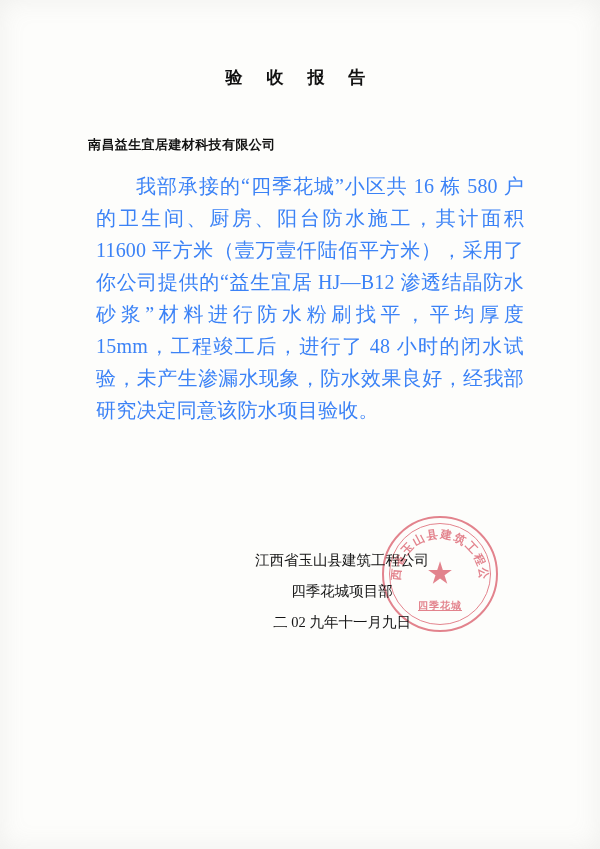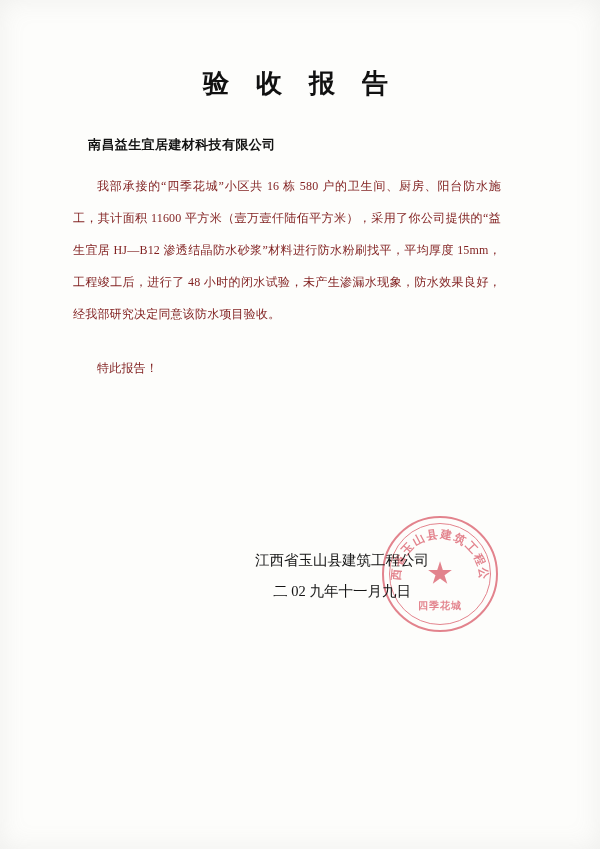--- a/index.html
+++ b/index.html
@@ -29,45 +29,45 @@
     left: 0; top: 0; right: 0; bottom: 0;
     box-shadow: inset 0 0 26px rgba(150,150,150,0.13);
     pointer-events: none;
   }
   .doc-title {
     position: absolute;
     top: 66px;
     left: 0;
     width: 100%;
     text-align: center;
-    font-size: 26px;
+    font-size: 17px;
     font-weight: bold;
     letter-spacing: 9px;
     font-family: "DejaVu Serif", "Liberation Serif", serif;
     color: #111;
   }
   .addressee {
     position: absolute;
     top: 136px;
     left: 88px;
     font-size: 13px;
     font-weight: bold;
     letter-spacing: 0.4px;
     color: #121212;
   }
   .body-text {
     position: absolute;
     top: 170px;
-    left: 73px;
+    left: 96px;
     width: 428px;
-    font-size: 12px;
+    font-size: 20px;
     line-height: 32px;
     text-align: justify;
     text-justify: inter-ideograph;
-    color: #7f1d1d;
+    color: #3b82f6;
     letter-spacing: 0.2px;
   }
   .body-text p {
     margin: 0;
     text-indent: 2em;
   }
   .body-text p.spaced {
     margin-top: 22px;
   }
   .signature {
@@ -127,47 +127,48 @@
   .seal-bottom {
     position: absolute;
     left: 0;
     bottom: 17px;
     width: 112px;
     text-align: center;
     color: #d3394a;
     font-size: 10px;
     font-weight: bold;
     letter-spacing: 1px;
+    text-decoration: underline;
   }
 </style>
 </head>
 <body>
 
 <div class="page">
 
   <div class="doc-title">验 收 报 告</div>
 
   <div class="addressee">南昌益生宜居建材科技有限公司</div>
 
   <div class="body-text">
     <p>我部承接的“四季花城”小区共 16 栋 580 户的卫生间、厨房、阳台防水施工，其计面积 11600 平方米（壹万壹仟陆佰平方米），采用了你公司提供的“益生宜居 HJ—B12 渗透结晶防水砂浆”材料进行防水粉刷找平，平均厚度 15mm，工程竣工后，进行了 48 小时的闭水试验，未产生渗漏水现象，防水效果良好，经我部研究决定同意该防水项目验收。</p>
-    <p class="spaced">特此报告！</p>
   </div>
 
   <div class="seal">
     <svg class="seal-arc" viewBox="0 0 112 112">
       <defs>
         <path id="arcpath" d="M 16,60 A 40,40 0 0 1 96,60"></path>
       </defs>
       <text>
         <textPath href="#arcpath" startOffset="50%" text-anchor="middle">江西省玉山县建筑工程公司</textPath>
       </text>
     </svg>
     <div class="seal-star">★</div>
     <div class="seal-bottom">四季花城</div>
   </div>
 
   <div class="signature">
     <div class="line">江西省玉山县建筑工程公司</div>
+    <div class="line">四季花城项目部</div>
     <div class="line">二 02 九年十一月九日</div>
   </div>
 
 </div>
 
 </body></html>

